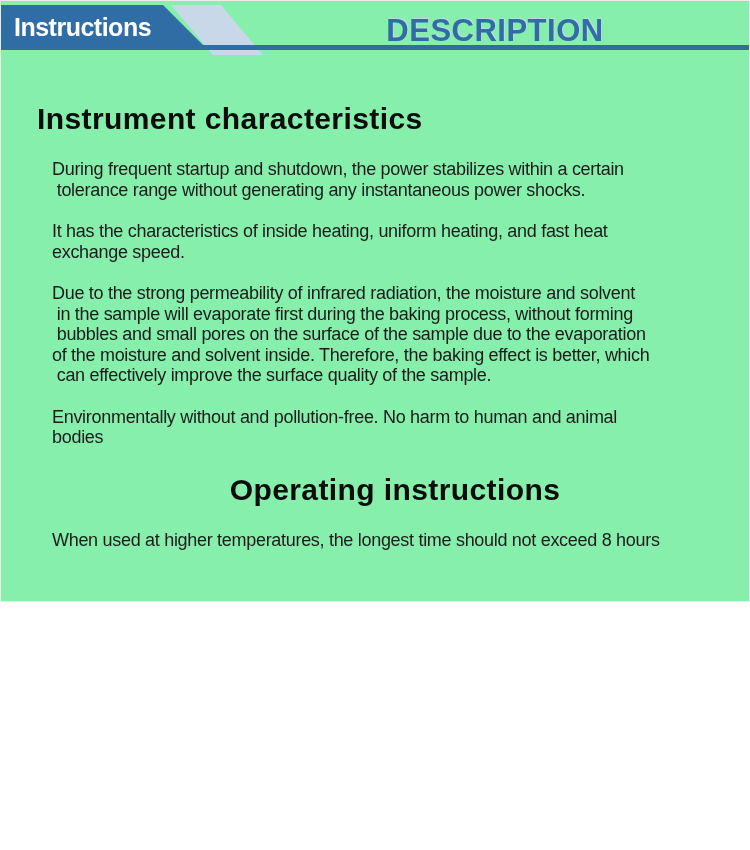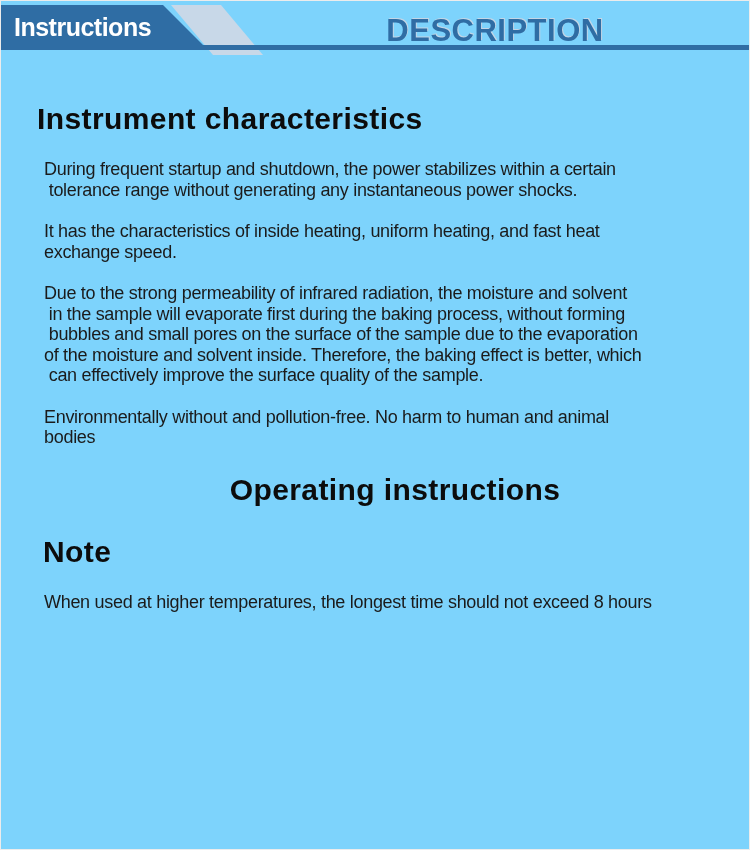--- a/index.html
+++ b/index.html
@@ -1,20 +1,20 @@
 <!DOCTYPE html>
 <html><head>
 <meta charset="utf-8">
 <style>
   html, body { margin: 0; padding: 0; background: #ffffff; }
   .page {
     position: relative;
     width: 750px;
-    height: 850px;
-    background: #7dd3fc;
+    height: 602px;
+    background: #86efac;
     box-sizing: border-box;
     border: 1px solid #ececec;
     overflow: hidden;
     font-family: "Liberation Sans", sans-serif;
     color: #1b1b1b;
   }
 
   
   .header { position: relative; height: 60px; }
 
@@ -81,21 +81,21 @@
   .section-heading.s1 { margin: 40px 0 22px -2px; }
   .section-heading.s2 { margin: 24px 0 22px 2px; text-align: center; }
   .section-heading.s3 { margin: 26px 0 22px 4px; }
 
   .para {
     font-size: 18px;
     line-height: 20.5px;
     letter-spacing: -0.3px;
     color: #1b1b1b;
     white-space: pre;
-    margin: 0 0 21px 5px;
+    margin: 0 0 21px 13px;
   }
 </style>
 </head>
 <body>
 
 <div class="page">
 
   <div class="header">
     <div class="light-band"></div>
     <div class="title-underline"></div>
@@ -117,18 +117,17 @@
  in the sample will evaporate first during the baking process, without forming
  bubbles and small pores on the surface of the sample due to the evaporation
 of the moisture and solvent inside. Therefore, the baking effect is better, which
  can effectively improve the surface quality of the sample.</div>
     <div class="para">Environmentally without and pollution-free. No harm to human and animal
 bodies</div>
 
     <h2 class="section-heading s2">Operating instructions</h2>
 
 
-    <h2 class="section-heading s3">Note</h2>
 
     <div class="para">When used at higher temperatures, the longest time should not exceed 8 hours</div>
 
   </div>
 </div>
 
 </body></html>

